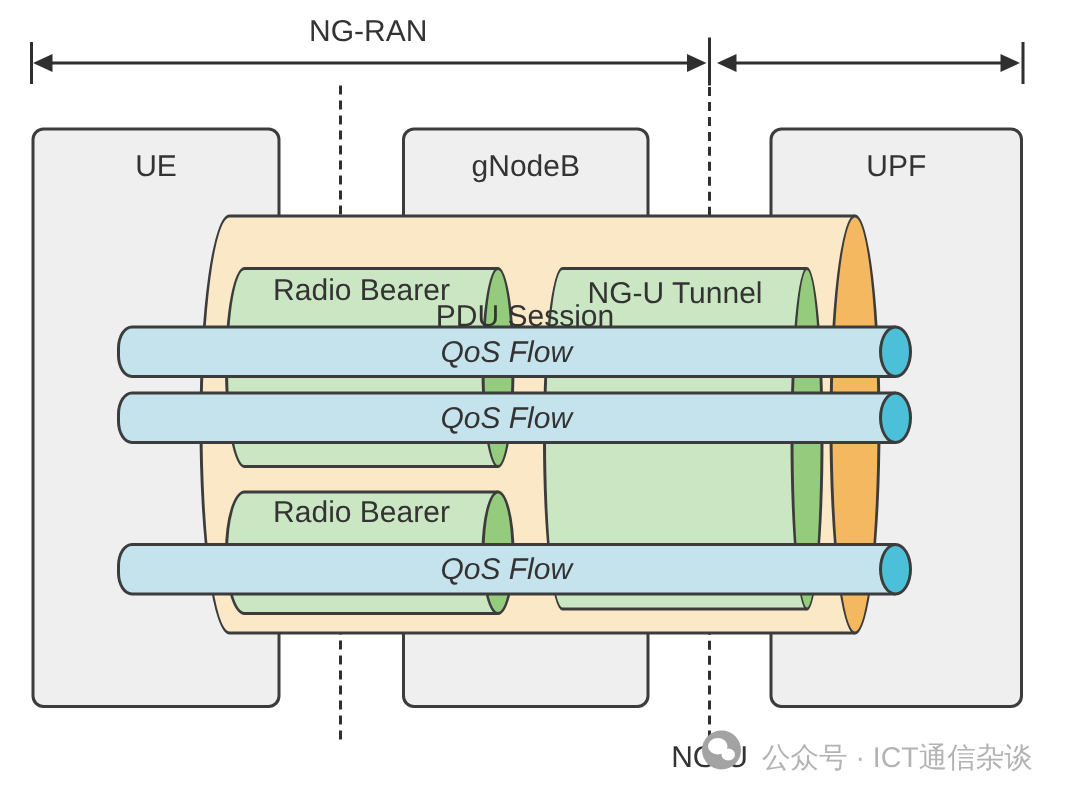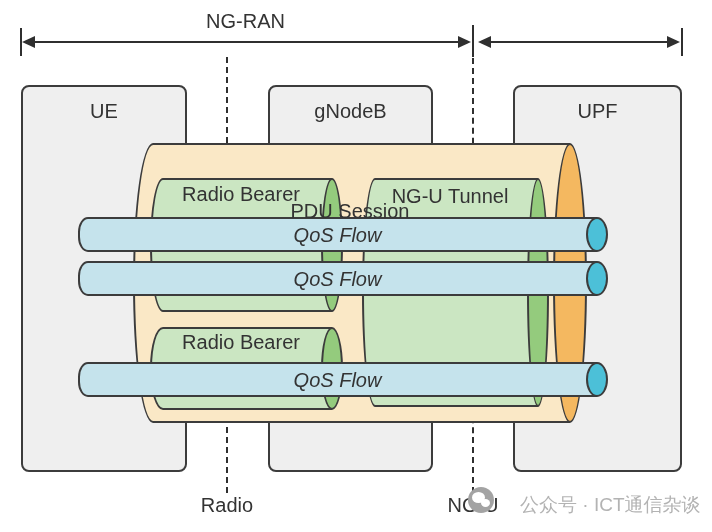--- a/index.html
+++ b/index.html
@@ -30,21 +30,21 @@
   .grn-cap{background:var(--green_cap);z-index:5;}
   .pipe-body{background:var(--pipe_fill);border-radius:10px 0 0 10px / 15px 0 0 15px;z-index:6;
     font-size:20px;text-align:center;line-height:32px;color:var(--text);font-style:italic;}
   .pipe-cap{background:var(--pipe_cap);z-index:7;}
   .cyl-lbl{position:absolute;font-size:20px;text-align:center;white-space:nowrap;z-index:8;color:var(--text);}
   
   .wm-logo{position:absolute;left:468px;top:487px;width:26px;height:26px;border-radius:50%;
     background:var(--wm_logo);z-index:9;}
   .wm-bubble1{position:absolute;left:4px;top:5px;width:13px;height:11px;border-radius:50%;background:#fff;}
   .wm-bubble2{position:absolute;left:13px;top:12px;width:9px;height:8px;border-radius:50%;background:#fff;}
-  .wm-text{position:absolute;left:520px;top:492px;font-size:19px;color:var(--watermark);
+  .wm-text{position:absolute;left:508px;top:492px;font-size:19px;color:var(--watermark);
     white-space:nowrap;z-index:9;}
 </style>
 </head>
 <body>
 
 <div class="canvas">
 
   <div class="lbl" style="left:21px;top:10px;width:449px;">NG-RAN</div>
 
   <div class="tick" style="left:20px;top:28px;height:28px;"></div>
@@ -94,21 +94,20 @@
   <div class="cylbody pipe-body" style="left:78px;top:261px;width:519px;height:35px;">
     <span>QoS Flow</span>
   </div>
   <div class="cap pipe-cap" style="left:586px;top:261px;width:22px;height:35px;"></div>
 
   <div class="cylbody pipe-body" style="left:78px;top:362px;width:519px;height:35px;">
     <span>QoS Flow</span>
   </div>
   <div class="cap pipe-cap" style="left:586px;top:362px;width:22px;height:35px;"></div>
 
-  <div class="lbl" style="left:187px;top:494px;width:80px;">Radio</div>
   <div class="lbl" style="left:433px;top:494px;width:80px;z-index:2;">NG-U</div>
 
   <div class="wm-logo">
     <div class="wm-bubble1"></div>
     <div class="wm-bubble2"></div>
   </div>
   <div class="wm-text">公众号 · ICT通信杂谈</div>
 
 </div>
 

